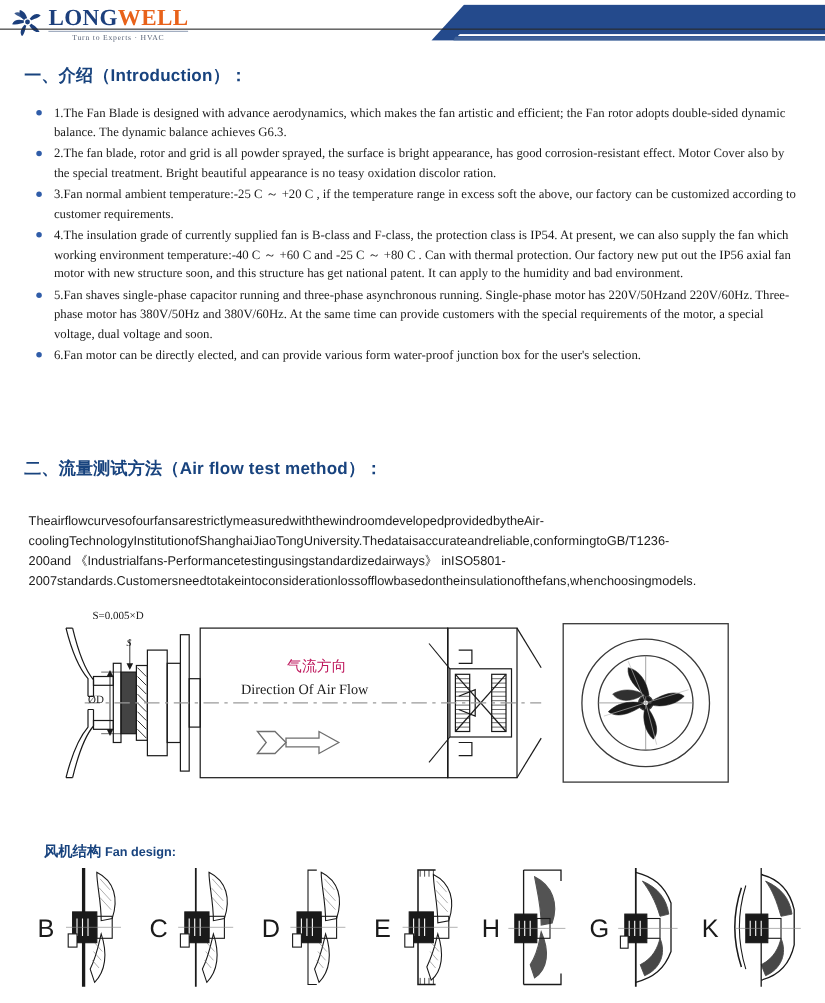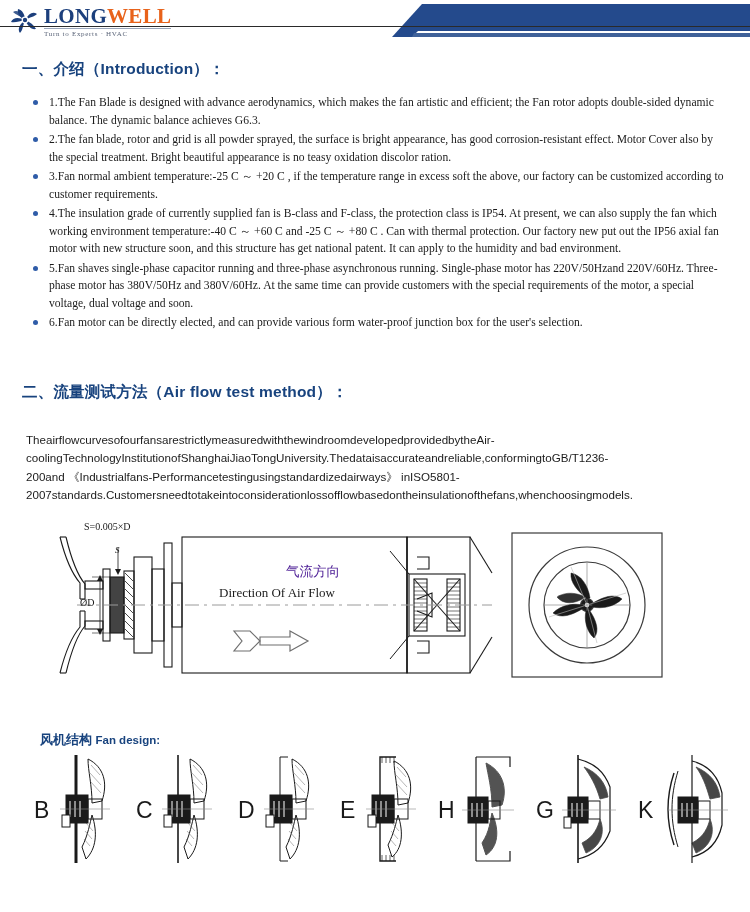--- a/index.html
+++ b/index.html
@@ -44,20 +44,21 @@
   .logo-rule {
     height: 1px;
     background: #9aa6bb;
     margin-top: 1px;
   }
   .logo-tag {
     font-family: "Liberation Serif", serif;
     font-size: 7px;
     color: #5a6478;
     letter-spacing: 0.7px;
+    text-align: center;
     padding-top: 1px;
     white-space: nowrap;
   }
   .banner {
     position: absolute;
     right: 0; top: 4px;
     width: 358px; height: 33px;
     overflow: hidden;
   }
   .banner-shape {
@@ -89,21 +90,21 @@
   
   .content { padding: 0 22px; }
   .section-heading {
     color: #18437e;
     font-weight: bold;
     font-size: 15.5px;
     letter-spacing: 0.2px;
     margin-top: 32px;
     margin-bottom: 14px;
   }
-  .section-heading.second { margin-top: 50px; }
+  .section-heading.second { margin-top: 84px; }
 
   ul.bullets { list-style: none; padding-left: 10px; font-family: Liberation Serif, serif; }
   ul.bullets li {
     position: relative;
     padding-left: 17px;
     margin-bottom: 2px;
     font-size: 11.6px;
     line-height: 17.5px;
     color: #1b1b1b;
     text-align: left;
@@ -409,21 +410,21 @@
         </g>
       </g>
       </svg>
 
     <div style="position:absolute; left:62px; top:0px; font-family:'Liberation Serif',serif; font-size:10px; color:#1a1a1a;">S=0.005×D</div>
 
     <div style="position:absolute; left:93px; top:24px; font-family:'Liberation Serif',serif; font-size:9px; font-style:italic; color:#1a1a1a;">S</div>
 
     <div style="position:absolute; left:58px; top:76px; font-family:'Liberation Serif',serif; font-size:10px; color:#1a1a1a;">ØD</div>
 
-    <div style="position:absolute; left:188px; top:42px; width:130px; text-align:right; font-size:13.5px; color:#4c1d95;">气流方向</div>
+    <div style="position:absolute; left:201px; top:42px; width:130px; text-align:center; font-size:13.5px; color:#be185d;">气流方向</div>
 
     <div style="position:absolute; left:165px; top:64px; width:180px; text-align:center; font-family:Liberation Serif, serif; font-size:13px; color:#1a1a1a;">Direction Of Air Flow</div>
   </div>
 
   <div class="fan-design-head">
     <span class="cn">风机结构</span>
     <span class="en">Fan design:</span>
   </div>
 
   <div class="fan-row">

